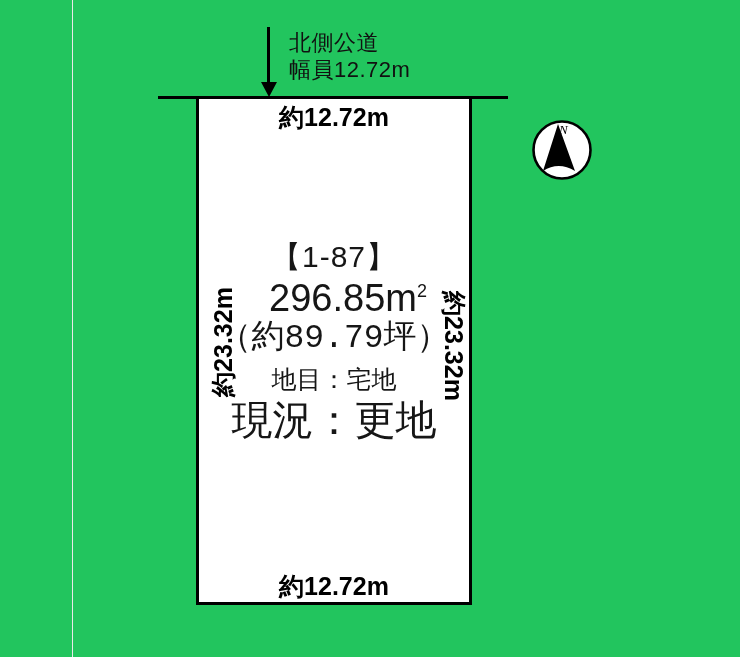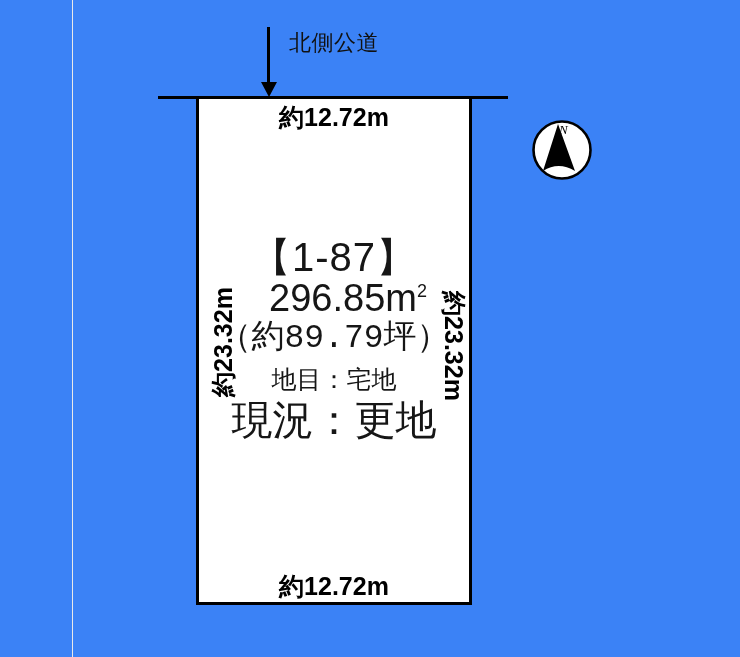--- a/index.html
+++ b/index.html
@@ -1,20 +1,20 @@
 <!DOCTYPE html>
 <html><head>
 <meta charset="utf-8">
 <style>
   html, body { margin: 0; padding: 0; background: #ffffff; }
   #canvas {
     position: relative;
     width: 740px;
     height: 657px;
-    background: #3b82f6;
+    background: #22c55e;
     overflow: hidden;
     font-family: "Liberation Sans", "DejaVu Sans", sans-serif;
     color: #111111;
   }
   .abs { position: absolute; }
 
   
   .page-edge-line {
     left: 72px; top: 0; width: 1px; height: 657px;
     background: #e9e9e9;
@@ -73,21 +73,21 @@
   }
 
   
   .plot-info {
     left: 197px; top: 236px; width: 274px;
     text-align: center;
     color: #161616;
     font-weight: 300;
     white-space: nowrap;
   }
-  .info-parcel   { font-size: 40px; line-height: 42px; letter-spacing: 1px; }
+  .info-parcel   { font-size: 30px; line-height: 42px; letter-spacing: 1px; }
   .info-area     { font-size: 38px; line-height: 41px; padding-left: 28px; }
   .info-area sup { font-size: 18px; vertical-align: super; line-height: 0; }
   .info-tsubo    { font-size: 33px; line-height: 40px; font-family: Liberation Mono, monospace; }
   .info-cat      { font-size: 25px; line-height: 41px; }
   .info-state    { font-size: 41px; line-height: 41px; }
 
   
   .compass { left: 530px; top: 118px; width: 64px; height: 64px; }
   .compass-n {
     left: 559px; top: 122px;
@@ -104,20 +104,21 @@
 
   <div class="abs page-edge-line"></div>
 
   <div class="abs road-line"></div>
 
   <div class="abs arrow-shaft"></div>
   <div class="abs arrow-head"></div>
 
   <div class="abs road-label">
     <div>北側公道</div>
+    <div>幅員12.72m</div>
   </div>
 
   <div class="abs plot-outline"></div>
 
   <div class="abs dim-label dim-top">約12.72m</div>
   <div class="abs dim-label dim-bottom">約12.72m</div>
   <div class="abs dim-label dim-left">約23.32m</div>
   <div class="abs dim-label dim-right">約23.32m</div>
 
   <div class="abs plot-info">

